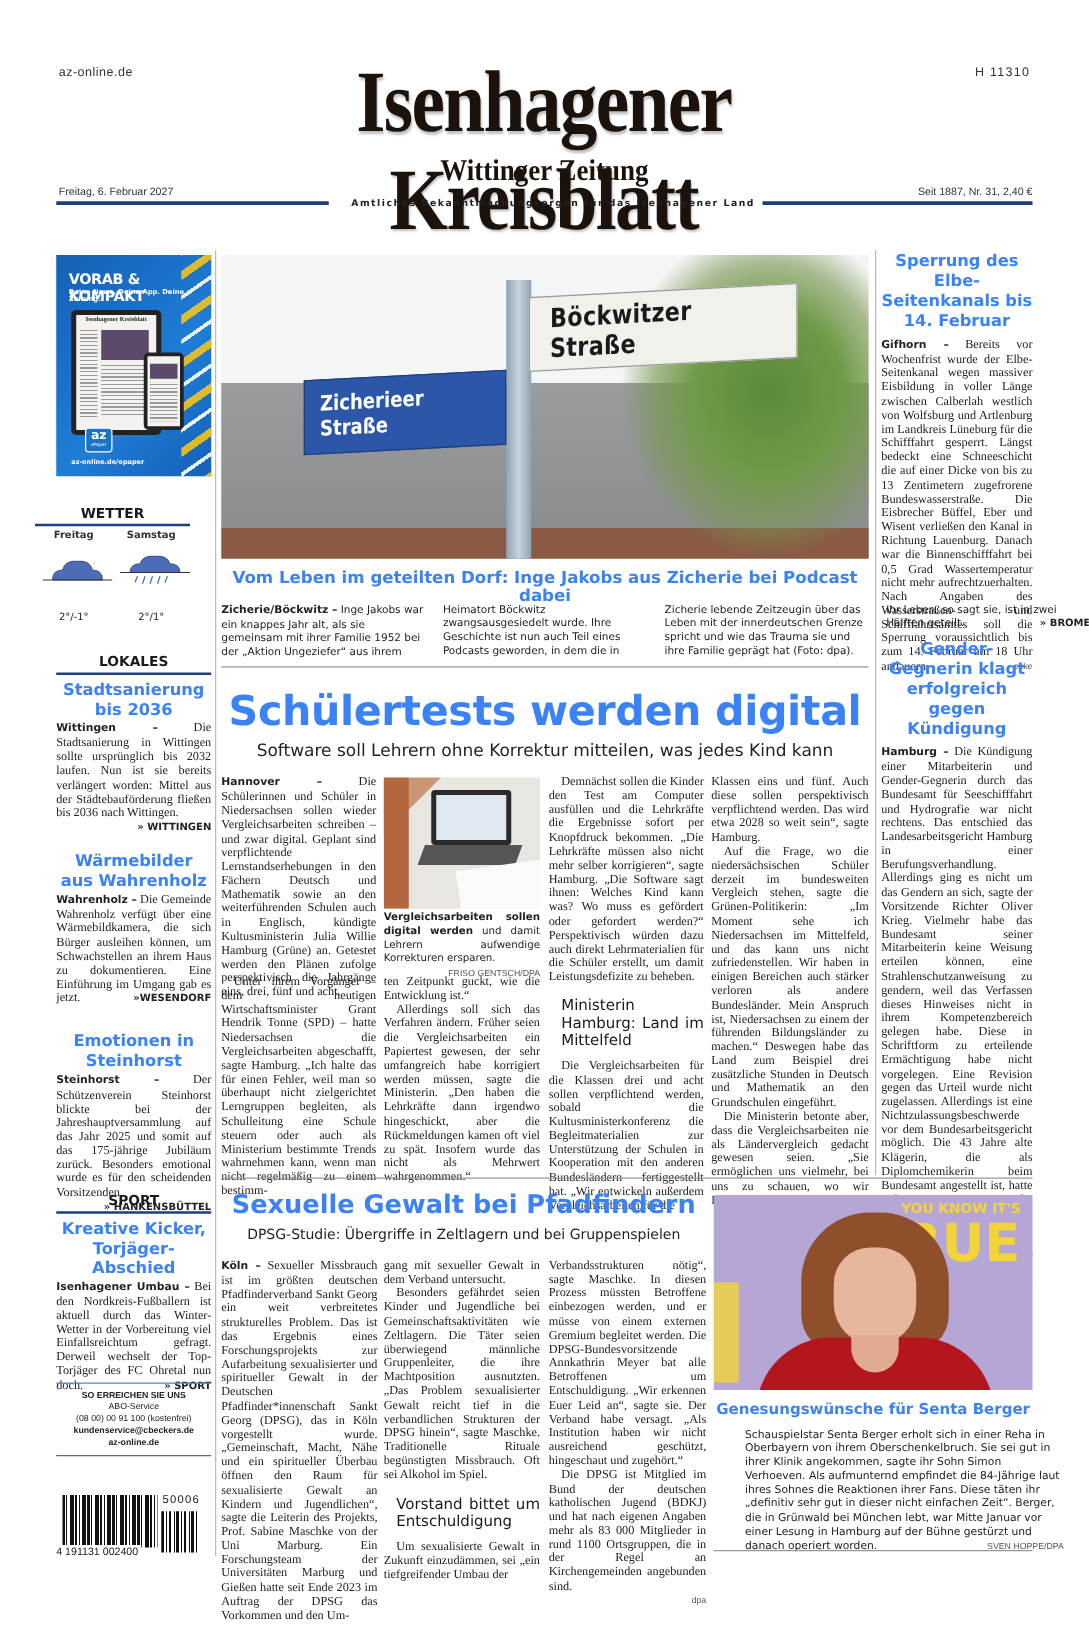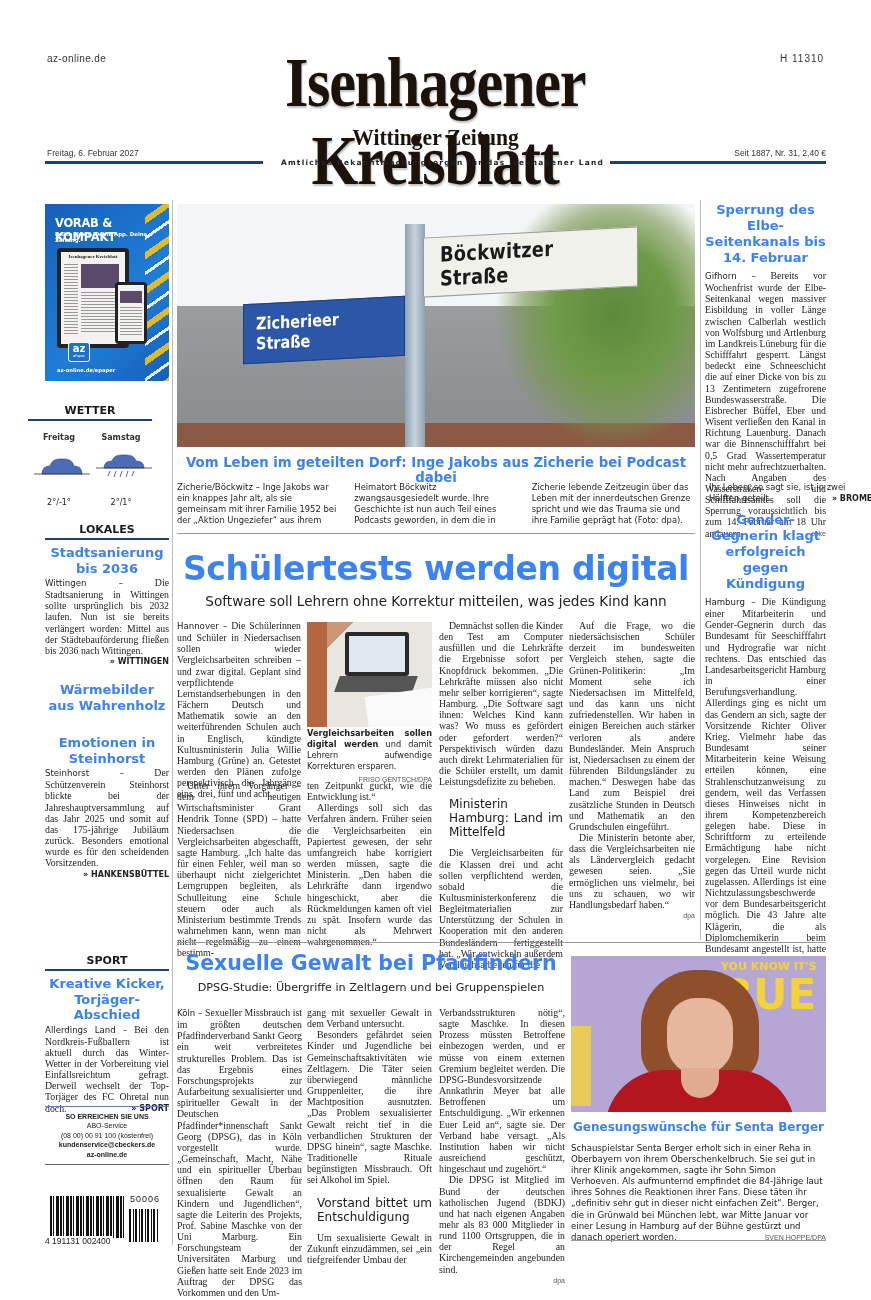--- a/index.html
+++ b/index.html
@@ -6,21 +6,21 @@
 html,body{width:871px;height:1300px;background:#fff;overflow:hidden}
 body{position:relative;font-family:"Liberation Serif",serif;color:#1a1a1a}
 .sans{font-family:"DejaVu Sans","Liberation Sans",sans-serif}
 .abs{position:absolute}
 .mast-title{position:absolute;left:140px;top:44px;width:590px;text-align:center;font-family:"Liberation Serif",serif;font-weight:bold;font-size:70px;line-height:78px;letter-spacing:-1.5px;color:#1b120c;transform:scaleX(0.86);transform-origin:center;text-shadow:1px 2px 2px rgba(0,0,0,.25)}
 .mast-sub{position:absolute;left:0;width:871px;top:124px;text-align:center;font-family:"Liberation Serif",serif;font-weight:bold;font-size:24px;color:#1b120c;transform:scaleX(.9)}
 .small{font-family:"Liberation Sans",sans-serif;font-size:9px;color:#333}
 .rule-blue{position:absolute;height:3px;background:#1d3f7d}
 .tagline{position:absolute;top:158px;left:268px;width:336px;text-align:right;font-family:"DejaVu Sans",sans-serif;font-weight:bold;font-size:7.4px;letter-spacing:1.25px;color:#222}
 .col-text{font-family:"Liberation Serif",serif;font-size:9.8px;line-height:11.15px;text-align:justify;hyphens:auto;color:#222}
-.col-text b,.lead{font-family:"DejaVu Sans",sans-serif;font-weight:normal;font-size:8.6px}
+.col-text b,.lead{font-family:"DejaVu Sans",sans-serif;font-weight:bold;font-size:8.6px}
 .hl{font-family:"DejaVu Sans",sans-serif;font-weight:bold;color:#3b82f6;text-align:center}
 .sect{font-family:"DejaVu Sans",sans-serif;font-weight:bold;font-size:11px;text-align:center;border-bottom:2px solid #1d3f7d;padding-bottom:2px}
 .ref{font-family:"DejaVu Sans",sans-serif;font-weight:bold;font-size:8px;float:right}
 .cred{font-family:"Liberation Sans",sans-serif;font-size:7px;color:#555;float:right}
 .sanscol{font-family:"DejaVu Sans",sans-serif;font-size:8.6px;line-height:11.1px;color:#222;text-align:left}
 .subh{font-family:"DejaVu Sans",sans-serif;font-weight:normal;font-size:12px;line-height:14px;color:#1a1a1a;padding:10px 0 8px 10px}
 p.ind{text-indent:10px}
 .vrule{position:absolute;width:1px;background:#bbb}
 .hrule{position:absolute;height:1px;background:#999}
 </style>
@@ -57,21 +57,21 @@
   </div>
   <div style="position:absolute;left:23px;top:138px;width:22px;height:20px;background:#1a73c8;border:1.5px solid #fff;border-radius:3px;color:#fff;text-align:center">
     <div class="sans" style="font-size:10px;font-weight:bold;line-height:11px">az</div>
     <div class="sans" style="font-size:3.5px">ePaper</div>
   </div>
   <div class="sans" style="position:absolute;left:12px;top:163px;color:#fff;font-size:5.2px;font-weight:bold">az-online.de/epaper</div>
 </div>
 
 <div class="abs" style="left:28px;top:404px;width:124px">
   <div class="sect">WETTER</div>
-  <div style="display:flex;justify-content:space-between;padding:0 6px;margin-top:12px">
+  <div style="display:flex;justify-content:space-between;padding:0 6px;margin-top:2px">
     <div style="width:50px;text-align:center">
       <div class="sans" style="font-size:8px;font-weight:bold;color:#333">Freitag</div>
       <svg width="56" height="30" viewBox="0 0 56 30" style="margin-top:10px">
         <path d="M8 22 Q8 14 16 14 Q18 6 28 7 Q38 6 40 14 Q48 14 48 22 Z" fill="#4c6cb5" stroke="#2b3f78" stroke-width=".6"></path>
         <line x1="0" y1="22" x2="56" y2="22" stroke="#333" stroke-width=".8"></line>
       </svg>
       <div class="sans" style="font-size:8px;margin-top:12px">2°/-1°</div>
     </div>
     <div style="width:50px;text-align:center">
       <div class="sans" style="font-size:8px;font-weight:bold;color:#333">Samstag</div>
@@ -92,31 +92,32 @@
 </div>
 
 <div class="abs" style="left:45px;top:523px;width:124px">
   <div class="sect">LOKALES</div>
   <div style="margin-top:5px">
     <div class="hl" style="font-size:13px;line-height:15.5px">Stadtsanierung bis 2036</div>
     <div class="col-text" style="margin-top:1px"><b>Wittingen –</b> <span>Die Stadtsanierung in Wittingen sollte ursprünglich bis 2032 laufen. Nun ist sie bereits verlängert worden: Mittel aus der Städtebauförderung fließen bis 2036 nach Wittingen.</span> <span class="ref">» WITTINGEN</span></div>
   </div>
   <div style="margin-top:26px">
     <div class="hl" style="font-size:13px;line-height:15.5px">Wärmebilder aus Wahrenholz</div>
+    <div class="col-text" style="margin-top:1px"><b>Wahrenholz –</b> <span>Die Gemeinde Wahrenholz verfügt über eine Wärmebildkamera, die sich Bürger ausleihen können, um Schwachstellen an ihrem Haus zu dokumentieren. Eine Einführung im Umgang gab es jetzt.</span> <span class="ref">»WESENDORF</span></div>
   </div>
   <div style="margin-top:22px">
     <div class="hl" style="font-size:13px;line-height:15.5px">Emotionen in Steinhorst</div>
     <div class="col-text" style="margin-top:1px"><b>Steinhorst –</b> <span>Der Schützenverein Steinhorst blickte bei der Jahreshauptversammlung auf das Jahr 2025 und somit auf das 175-jährige Jubiläum zurück. Besonders emotional wurde es für den scheidenden Vorsitzenden.</span> <span class="ref">» HANKENSBÜTTEL</span></div>
   </div>
 </div>
 
 <div class="abs" style="left:45px;top:954px;width:124px">
   <div class="sect">SPORT</div>
   <div class="hl" style="font-size:13px;line-height:15.5px;margin-top:5px">Kreative Kicker, Torjäger-Abschied</div>
-  <div class="col-text" style="margin-top:1px"><b>Allerdings Land –</b> <span>Bei den Nordkreis-Fußballern ist aktuell durch das Winter-Wetter in der Vorbereitung viel Einfallsreichtum gefragt. Derweil wechselt der Top-Torjäger des FC Ohretal nun doch.</span> <span class="ref">» SPORT</span></div>
+  <div class="col-text" style="margin-top:1px"><b>Isenhagener Umbau –</b> <span>Bei den Nordkreis-Fußballern ist aktuell durch das Winter-Wetter in der Vorbereitung viel Einfallsreichtum gefragt. Derweil wechselt der Top-Torjäger des FC Ohretal nun doch.</span> <span class="ref">» SPORT</span></div>
 </div>
 
 <div class="abs" style="left:45px;top:1106px;width:124px;border-top:1.5px solid #5a86b8;border-bottom:1.5px solid #666;padding:5px 0 5px;text-align:center;font-family:'Liberation Sans',sans-serif;font-size:7px;line-height:9.4px;color:#222">
   <div style="font-weight:bold">SO ERREICHEN SIE UNS</div>
   <div>ABO-Service</div>
   <div>(08 00) 00 91 100 (kostenfrei)</div>
   <div style="font-weight:bold">kundenservice@cbeckers.de</div>
   <div style="font-weight:bold">az-online.de</div>
 </div>
 
@@ -167,20 +168,21 @@
 <div class="abs col-text" style="left:307px;top:780px;width:125px">
   <p>ten Zeitpunkt guckt, wie die Entwicklung ist.“</p>
   <p class="ind">Allerdings soll sich das Verfahren ändern. Früher seien die Vergleichsarbeiten ein Papiertest gewesen, der sehr umfangreich habe korrigiert werden müssen, sagte die Ministerin. „Den haben die Lehrkräfte dann irgendwo hingeschickt, aber die Rückmeldungen kamen oft viel zu spät. Insofern wurde das nicht als Mehrwert wahrgenommen.“</p>
 </div>
 <div class="abs col-text" style="left:439px;top:620px;width:124px">
   <p class="ind">Demnächst sollen die Kinder den Test am Computer ausfüllen und die Lehrkräfte die Ergebnisse sofort per Knopfdruck bekommen. „Die Lehrkräfte müssen also nicht mehr selber korrigieren“, sagte Hamburg. „Die Software sagt ihnen: Welches Kind kann was? Wo muss es gefördert oder gefordert werden?“ Perspektivisch würden dazu auch direkt Lehrmaterialien für die Schüler erstellt, um damit Leistungsdefizite zu beheben.</p>
   <div class="subh">Ministerin Hamburg: Land im Mittelfeld</div>
   <p class="ind">Die Vergleichsarbeiten für die Klassen drei und acht sollen verpflichtend werden, sobald die Kultusministerkonferenz die Begleitmaterialien zur Unterstützung der Schulen in Kooperation mit den anderen Bundesländern fertiggestellt hat. „Wir entwickeln außerdem Vergleichsarbeiten für die</p>
 </div>
 <div class="abs col-text" style="left:569px;top:620px;width:126px">
+  <p>Klassen eins und fünf. Auch diese sollen perspektivisch verpflichtend werden. Das wird etwa 2028 so weit sein“, sagte Hamburg.</p>
   <p class="ind">Auf die Frage, wo die niedersächsischen Schüler derzeit im bundesweiten Vergleich stehen, sagte die Grünen-Politikerin: „Im Moment sehe ich Niedersachsen im Mittelfeld, und das kann uns nicht zufriedenstellen. Wir haben in einigen Bereichen auch stärker verloren als andere Bundesländer. Mein Anspruch ist, Niedersachsen zu einem der führenden Bildungsländer zu machen.“ Deswegen habe das Land zum Beispiel drei zusätzliche Stunden in Deutsch und Mathematik an den Grundschulen eingeführt.</p>
   <p class="ind">Die Ministerin betonte aber, dass die Vergleichsarbeiten nie als Ländervergleich gedacht gewesen seien. „Sie ermöglichen uns vielmehr, bei uns zu schauen, wo wir Handlungsbedarf haben.“</p>
   <span class="cred">dpa</span>
 </div>
 
 <div class="abs" style="left:705px;top:202px;width:121px">
   <div class="hl" style="font-size:13px;line-height:16px">Sperrung des Elbe-Seitenkanals bis 14. Februar</div>
   <div class="col-text" style="margin-top:4px"><b>Gifhorn –</b> <span>Bereits vor Wochenfrist wurde der Elbe-Seitenkanal wegen massiver Eisbildung in voller Länge zwischen Calberlah westlich von Wolfsburg und Artlenburg im Landkreis Lüneburg für die Schifffahrt gesperrt. Längst bedeckt eine Schneeschicht die auf einer Dicke von bis zu 13 Zentimetern zugefrorene Bundeswasserstraße. Die Eisbrecher Büffel, Eber und Wisent verließen den Kanal in Richtung Lauenburg. Danach war die Binnenschifffahrt bei 0,5 Grad Wassertemperatur nicht mehr aufrechtzuerhalten. Nach Angaben des Wasserstraßen- und Schifffahrtsamtes soll die Sperrung voraussichtlich bis zum 14. Februar um 18 Uhr andauern.</span> <span class="cred">ecke</span></div>
 </div>
 <div class="abs" style="left:705px;top:512px;width:121px">
@@ -210,16 +212,16 @@
 <div class="abs" style="left:571px;top:956px;width:255px;height:156px;overflow:hidden;background:#b5a6d6">
   <div class="sans" style="position:absolute;left:150px;top:4px;color:#f2d43a;font-weight:bold;font-size:11px">YOU KNOW IT'S</div>
   <div class="sans" style="position:absolute;left:150px;top:16px;color:#f2d43a;font-weight:bold;font-size:42px;line-height:46px">RUE</div>
   <div style="position:absolute;left:0;top:70px;width:20px;height:80px;background:#f2d43a;opacity:.8"></div>
   <div style="position:absolute;left:70px;top:14px;width:118px;height:112px;border-radius:55px 55px 30px 30px;background:#8f4f2a"></div>
   <div style="position:absolute;left:96px;top:42px;width:66px;height:78px;border-radius:30px 30px 34px 34px;background:#e6b79c"></div>
   <div style="position:absolute;left:34px;top:114px;width:190px;height:60px;border-radius:60px 60px 0 0;background:#b3161c"></div>
   <div style="position:absolute;left:110px;top:112px;width:38px;height:30px;background:#e0ab90;border-radius:0 0 20px 20px"></div>
 </div>
 <div class="abs hl" style="left:571px;top:1120px;width:255px;font-size:12px">Genesungswünsche für Senta Berger</div>
-<div class="abs sanscol" style="left:571px;top:1143px;width:255px;font-size:8.6px;line-height:11.1px">
+<div class="abs sanscol" style="left:596px;top:1143px;width:255px;font-size:8.6px;line-height:11.1px">
   <span>Schauspielstar Senta Berger erholt sich in einer Reha in Oberbayern von ihrem Oberschenkelbruch. Sie sei gut in ihrer Klinik angekommen, sagte ihr Sohn Simon Verhoeven. Als aufmunternd empfindet die 84-Jährige laut ihres Sohnes die Reaktionen ihrer Fans. Diese täten ihr „definitiv sehr gut in dieser nicht einfachen Zeit“. Berger, die in Grünwald bei München lebt, war Mitte Januar vor einer Lesung in Hamburg auf der Bühne gestürzt und danach operiert worden.</span> <span class="cred">SVEN HOPPE/DPA</span>
 </div>
 <div class="hrule" style="left:571px;top:1240px;width:255px"></div>
 
 </body></html>

